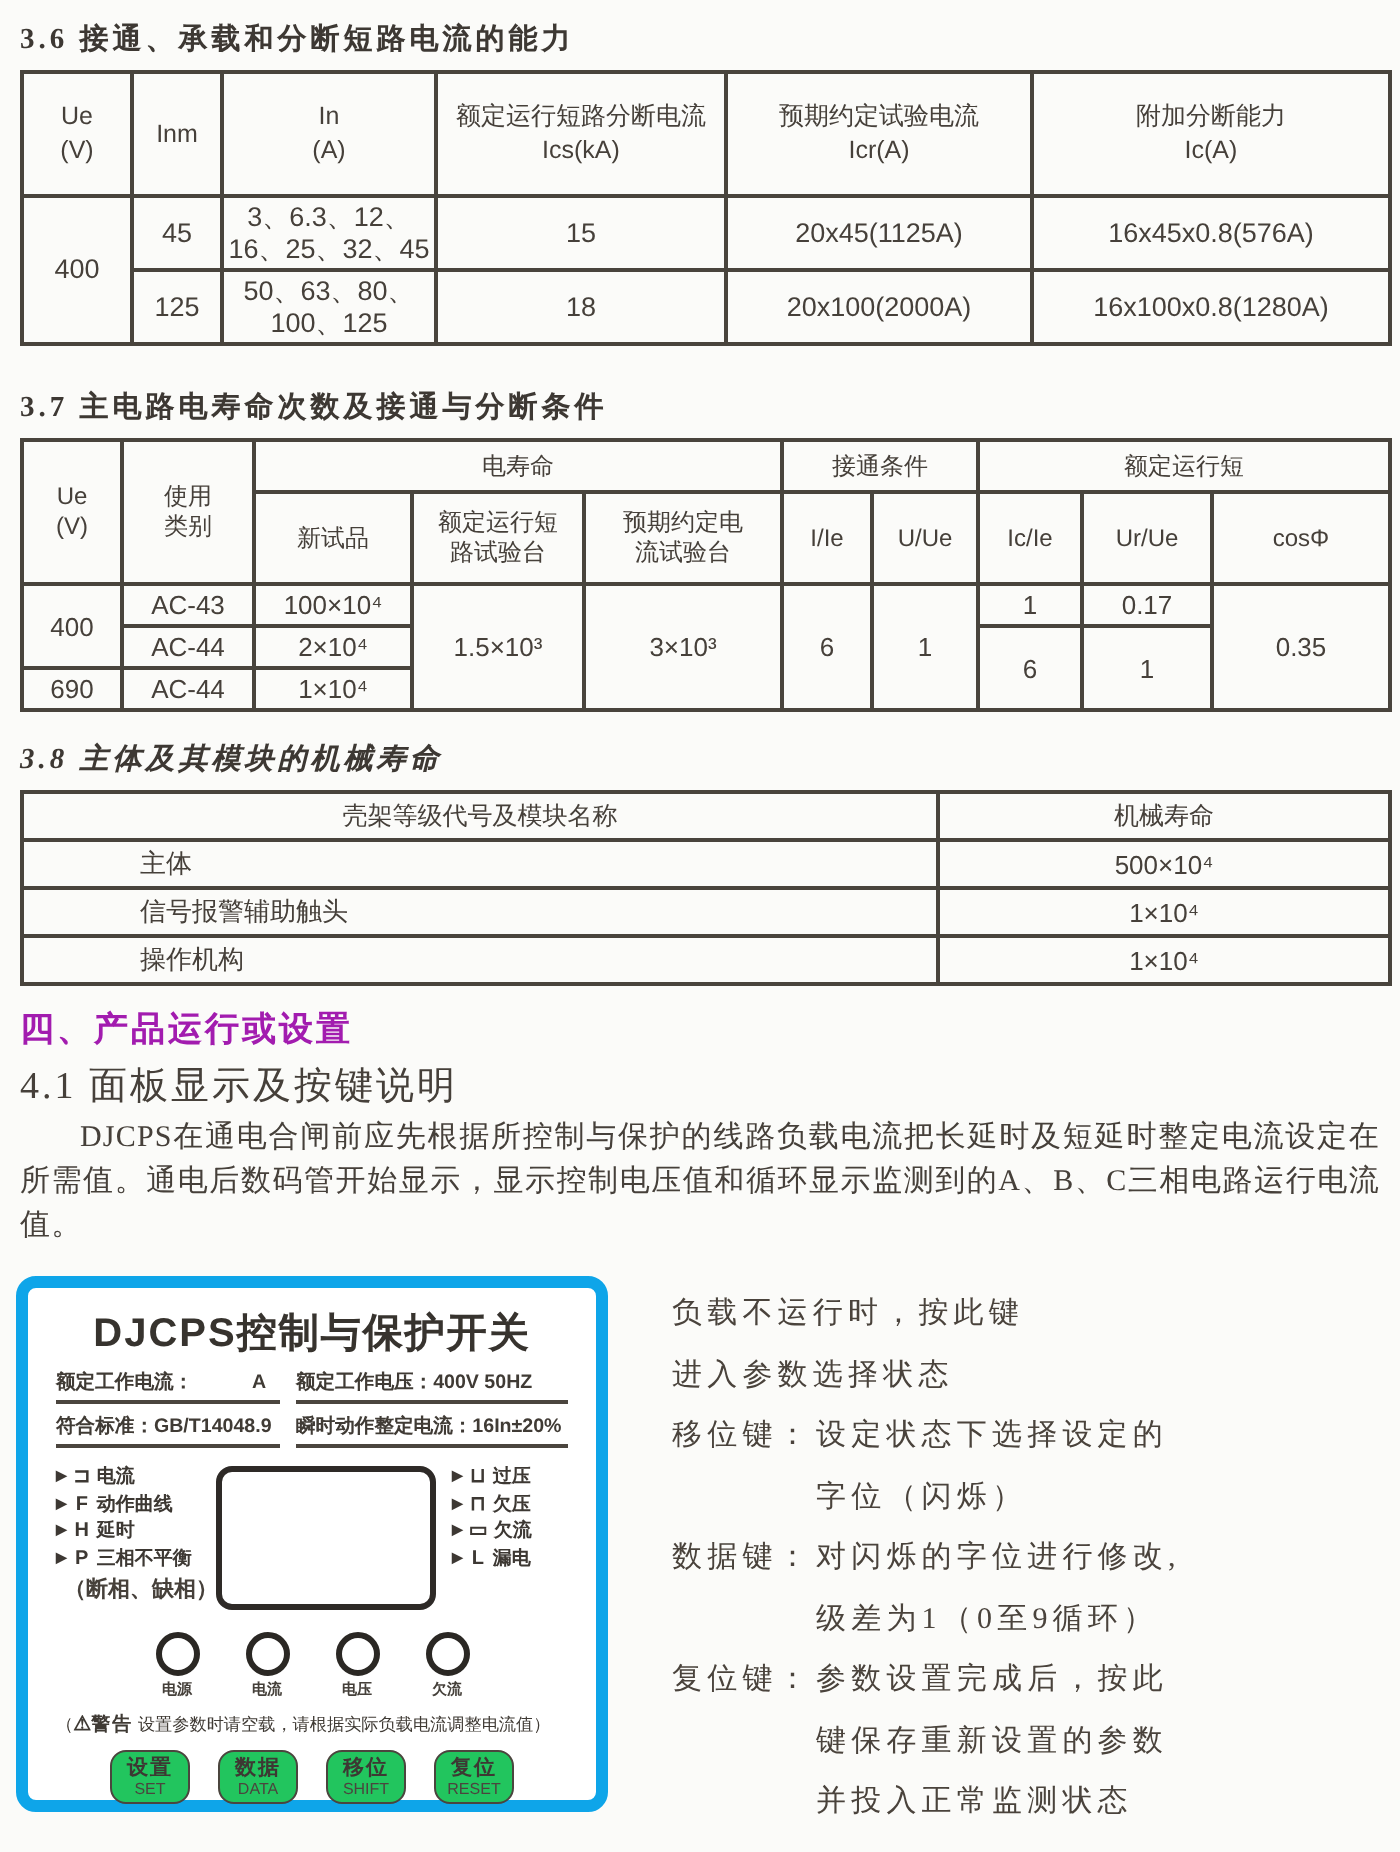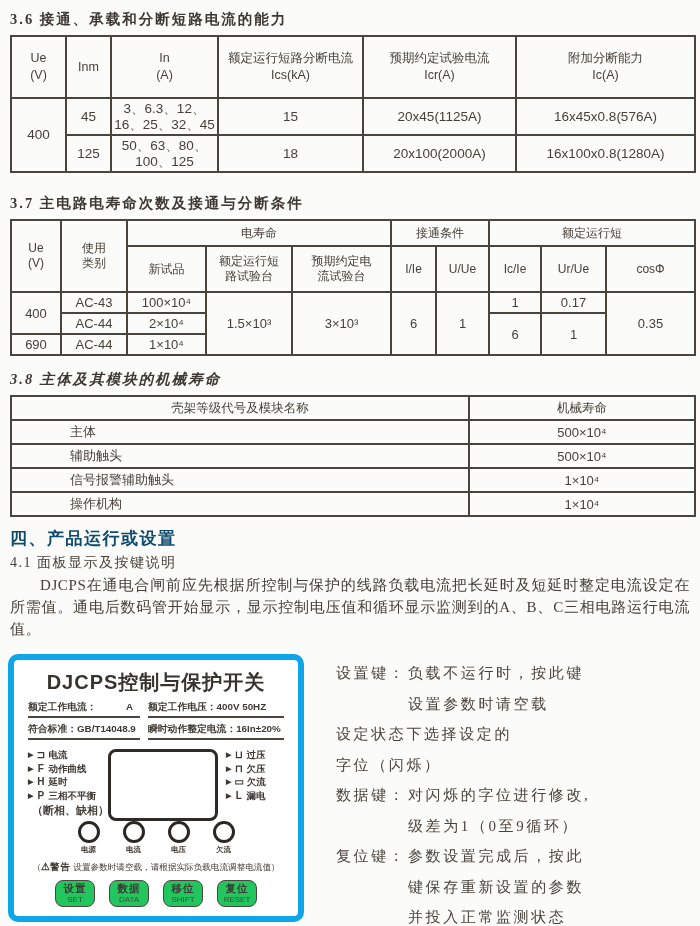--- a/index.html
+++ b/index.html
@@ -2,23 +2,23 @@
 <html><head>
 <meta charset="utf-8">
 <style>
   html,body{margin:0;padding:0;background:#fbfbf9;}
   body{width:700px;height:926px;overflow:hidden;color:#46403a;
        font-family:"Liberation Serif", serif;}
   .page{padding:6px 8px 0 8px;}
 
   
   .sec-h{font-size:14.5px;font-weight:600;letter-spacing:2px;margin:4px 0 6px 2px;color:#3d3833;}
-  .sec-h4{font-size:17px;font-weight:bold;letter-spacing:1.5px;margin:10px 0 4px 2px;color:#0c4a6e;
+  .sec-h4{font-size:17px;font-weight:bold;letter-spacing:1.5px;margin:10px 0 4px 2px;color:#a21caf;
           font-family:"Liberation Sans", sans-serif;}
-  .sec-sub{font-size:14px;letter-spacing:1.5px;margin:4px 0 2px 2px;}
+  .sec-sub{font-size:19px;letter-spacing:1.5px;margin:4px 0 2px 2px;}
   .para{font-size:15px;line-height:22px;letter-spacing:0.6px;text-align:justify;
         text-indent:2em;margin:2px 2px 10px 2px;}
 
   
   table{border-collapse:collapse;table-layout:fixed;margin-left:2px;
         font-family:"Liberation Sans", sans-serif;}
   th,td{border:2px solid #49443d;text-align:center;vertical-align:middle;
         padding:0 2px;font-weight:normal;color:#46403a;}
   .t1{width:684px;}
   .t1 th{font-size:12.5px;line-height:17px;}
@@ -52,25 +52,25 @@
   .ind-list{position:absolute;top:1px;}
   .ind-left{left:0;}
   .ind-right{left:198px;}
   .ind-item{display:flex;align-items:center;gap:3px;font-size:9.5px;line-height:13.5px;
             font-weight:bold;color:#3d3833;white-space:nowrap;}
   .ind-arrow{font-size:7px;}
   .ind-sym{font-size:10px;min-width:9px;text-align:center;}
   .ind-note{font-size:11px;margin-top:1px;padding-left:4px;font-weight:bold;white-space:nowrap;}
   .display{position:absolute;left:80px;top:2px;width:104px;height:66px;background:#fff;
            border:3px solid #2e2a27;border-radius:8px;}
-  .led-row{display:flex;justify-content:center;gap:23px;margin-top:4px;}
+  .led-row{display:flex;justify-content:center;gap:23px;margin-top:15px;}
   .led{display:flex;flex-direction:column;align-items:center;}
   .led-circle{width:16px;height:16px;border:3.5px solid #2b2824;border-radius:50%;background:#fff;}
   .led-label{font-size:7.5px;margin-top:2px;font-weight:bold;color:#45403a;}
-  .warn-line{margin-top:6px;text-align:center;font-size:8.6px;color:#3f3a34;white-space:nowrap;}
+  .warn-line{margin-top:6px;font-size:8.6px;color:#3f3a34;white-space:nowrap;}
   .warn-line .w-icon{font-size:10px;font-weight:bold;}
   .warn-line .w-bold{font-weight:bold;font-size:9.5px;letter-spacing:1px;}
   .btn-row{display:flex;justify-content:center;gap:14px;margin-top:6px;}
   .p-btn{width:38px;border:1.5px solid #4b453e;border-radius:8px;text-align:center;
          padding:1px 0 2px 0;background:#22c55e;}
   .p-btn .cn{font-size:10.5px;font-weight:bold;letter-spacing:1px;color:#3d3833;}
   .p-btn .en{font-size:8px;color:#4b453e;margin-top:-1px;}
 
   
   .keys{margin-left:32px;font-size:15px;letter-spacing:2.6px;line-height:30.5px;
@@ -223,24 +223,20 @@
     <tbody>
         <tr>
       <th>壳架等级代号及模块名称</th>
       <th>机械寿命</th>
     </tr>
     <tr>
       <td class="name-cell">主体</td>
       <td>500×10⁴</td>
     </tr>
     <tr>
-      <td class="name-cell">辅助触头</td>
-      <td>500×10⁴</td>
-    </tr>
-    <tr>
       <td class="name-cell">信号报警辅助触头</td>
       <td>1×10⁴</td>
     </tr>
     <tr>
       <td class="name-cell">操作机构</td>
       <td>1×10⁴</td>
     </tr>
   </tbody>
     </table>
 
@@ -351,27 +347,27 @@
         </div>
         <div class="p-btn">
           <div class="cn">复位</div>
           <div class="en">RESET</div>
         </div>
       </div>
     </div>
 
     <div class="keys">
       <div class="key-block">
-        <span class="key-label">设置键：</span>
         <div class="key-lines">
           <div>负载不运行时，按此键</div>
-          <div>设置参数时请空载</div>
+          <div>进入参数选择状态</div>
         </div>
       </div>
       <div class="key-block">
+        <span class="key-label">移位键：</span>
         <div class="key-lines">
           <div>设定状态下选择设定的</div>
           <div>字位（闪烁）</div>
         </div>
       </div>
       <div class="key-block">
         <span class="key-label">数据键：</span>
         <div class="key-lines">
           <div>对闪烁的字位进行修改,</div>
           <div>级差为1（0至9循环）</div>

